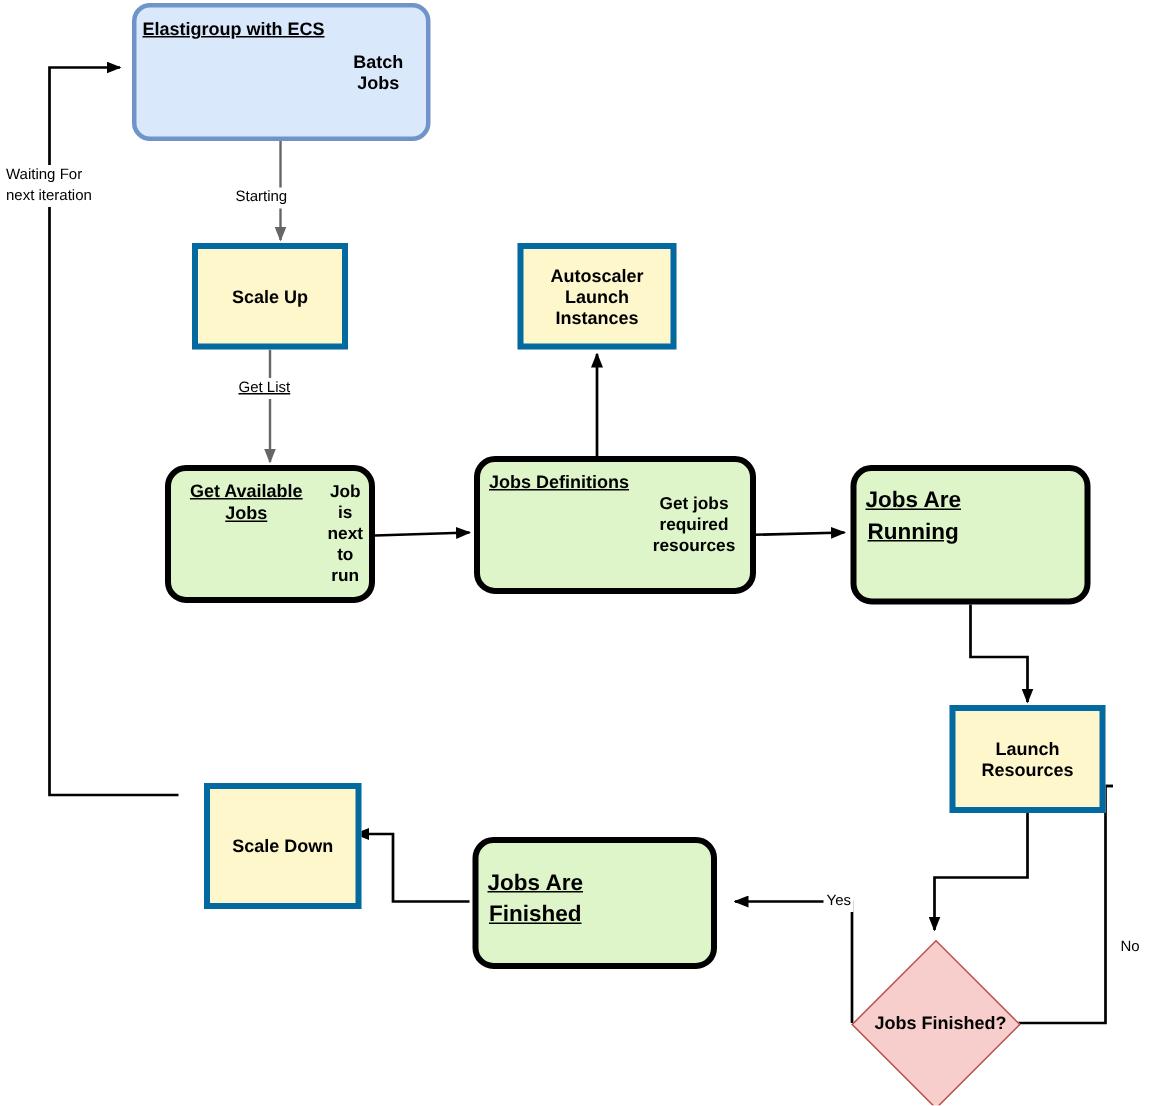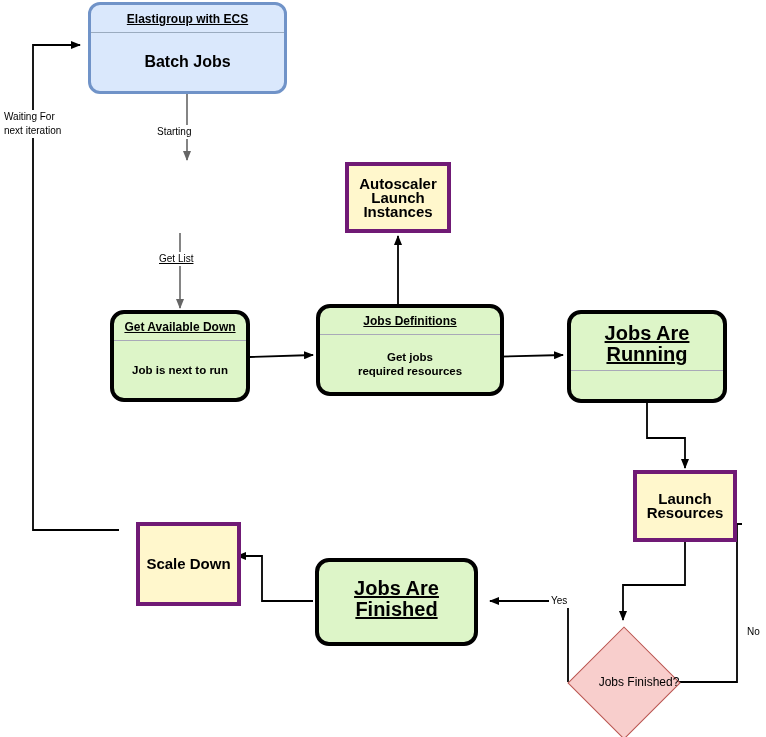--- a/index.html
+++ b/index.html
@@ -22,21 +22,21 @@
     left: 0;
     top: 0;
     width: 766px;
     height: 737px;
     pointer-events: none;
   }
   .node {
     position: absolute;
     box-sizing: border-box;
     display: flex;
-    flex-direction: column;
+    flex-direction: row;
     text-align: center;
   }
   
   .n-blue {
     background: #dae8fc;
     border: 3px solid #7093c8;
     border-radius: 12px;
   }
   .n-blue .title {
     font-weight: bold;
@@ -50,32 +50,32 @@
     height: 1px;
     background: #9aabbf;
     margin: 0;
   }
   .n-blue .body {
     flex: 1;
     display: flex;
     align-items: center;
     justify-content: center;
     font-weight: bold;
-    font-size: 16px;
+    font-size: 12px;
     color: #000;
   }
   
   .n-yellow {
     background: #fff7cc;
-    border: 4px solid #701a75;
-    display: flex;
-    align-items: center;
-    justify-content: center;
-    font-weight: bold;
-    font-size: 15px;
+    border: 4px solid #0369a1;
+    display: flex;
+    align-items: center;
+    justify-content: center;
+    font-weight: bold;
+    font-size: 12px;
     line-height: 14px;
     color: #000;
   }
   
   .n-green {
     background: #ddf5c8;
     border: 4px solid #000000;
     border-radius: 14px;
     overflow: hidden;
   }
@@ -97,50 +97,51 @@
     align-items: center;
     justify-content: center;
     font-weight: bold;
     font-size: 11.5px;
     line-height: 14px;
     color: #000;
     padding: 0 4px;
     white-space: pre-line;
   }
   .n-green.big .title {
-    font-size: 20px;
+    font-size: 15px;
     line-height: 21px;
     padding-top: 9px;
   }
   
   .n-diamond {
     position: absolute;
   }
   .n-diamond .shape {
     position: absolute;
     left: 0;
     top: 0;
     width: 78px;
     height: 78px;
     background: #f8cecc;
     border: 1px solid #b85450;
     transform: rotate(45deg);
     transform-origin: center center;
   }
   .n-diamond .dlabel {
     position: absolute;
-    left: 16px;
+    left: 4px;
     top: 0;
     width: 110px;
     height: 110px;
     display: flex;
     align-items: center;
     justify-content: center;
     font-size: 12px;
     color: #000;
+    font-weight: bold;
   }
   
   .edge-label {
     position: absolute;
     font-size: 10px;
     color: #000;
     line-height: 14px;
     white-space: pre-line;
     background: #ffffff;
     padding: 0 2px;
@@ -217,29 +218,32 @@
       <path d="M119,530 L33,530 L33,45 L80,45" stroke="#000000" stroke-width="1.8" fill="none" marker-end="url(#arrow)"></path>
     </g>
   </svg>
 
   <div class="node n-blue" style="left:88px; top:2px; width:199px; height:92px;">
     <div class="title">Elastigroup with ECS</div>
     <div class="divider"></div>
     <div class="body">Batch Jobs</div>
   </div>
 
+  <div class="node n-yellow" style="left:128px; top:162px; width:104px; height:71px;">
+    <span>Scale Up</span>
+  </div>
 
   <div class="node n-yellow" style="left:345px; top:162px; width:106px; height:71px; white-space:pre-line;">
     <span>Autoscaler
 Launch
 Instances</span>
   </div>
 
   <div class="node n-green" style="left:110px; top:310px; width:140px; height:92px;">
-    <div class="title">Get Available Down</div>
+    <div class="title">Get Available Jobs</div>
     <div class="divider"></div>
     <div class="body">Job is next to run</div>
   </div>
 
   <div class="node n-green" style="left:316px; top:304px; width:188px; height:92px;">
     <div class="title">Jobs Definitions</div>
     <div class="divider"></div>
     <div class="body">Get jobs
 required resources</div>
   </div>

